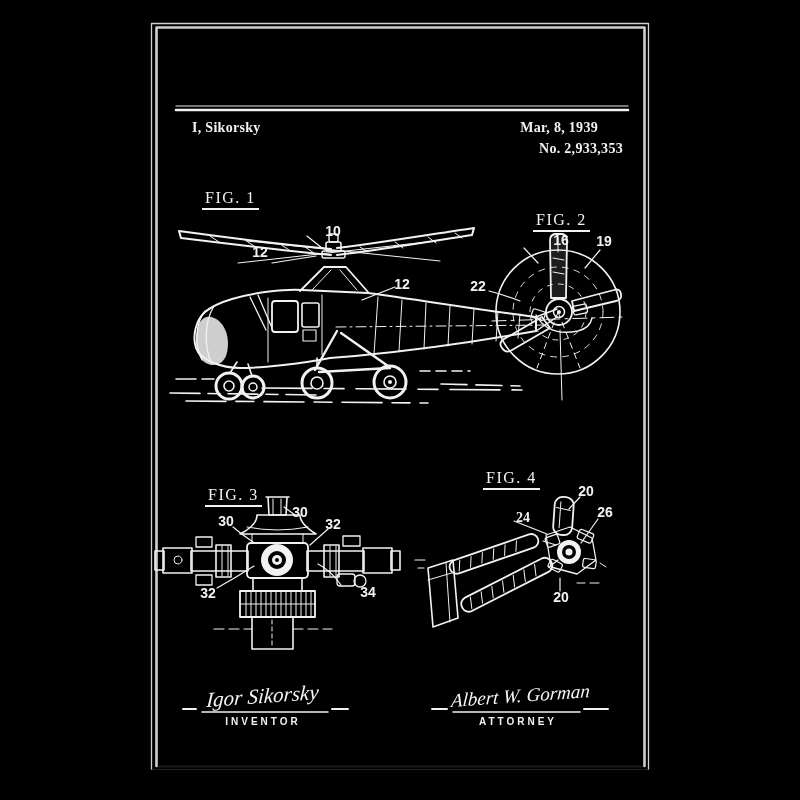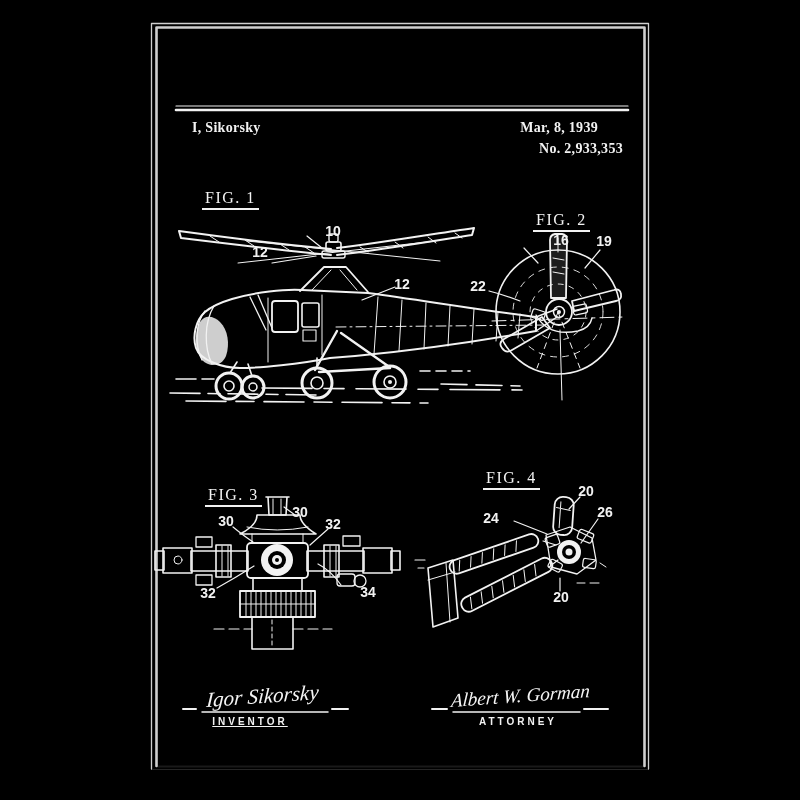--- a/index.html
+++ b/index.html
@@ -20,21 +20,21 @@
   .fig3-label{left:205px;top:486px;}
   .fig4-label{left:483px;top:469px;}
   .num{position:absolute;width:30px;text-align:center;font-family:"Liberation Sans",sans-serif;
        font-weight:bold;font-size:14px;color:#f2f2f2;}
   .sig{position:absolute;font-style:italic;text-align:center;color:#f5f5f5;
        transform:rotate(-4deg) skewX(-8deg);white-space:nowrap;}
   .sig-inventor{left:185px;top:684px;width:155px;font-size:21px;}
   .sig-attorney{left:438px;top:685px;width:165px;font-size:19px;}
   .role{position:absolute;font-family:"Liberation Sans",sans-serif;font-weight:bold;
         font-size:10px;letter-spacing:3px;text-align:center;color:#f2f2f2;}
-  .role-inventor{left:190px;top:716px;width:120px;text-decoration:underline;}
+  .role-inventor{left:203px;top:716px;width:120px;}
   .role-attorney{left:458px;top:716px;width:120px;}
 </style>
 </head>
 <body>
 
 <div class="poster">
 
   <svg class="layer" width="800" height="800" viewBox="0 0 800 800">
     <g stroke="#f2f2f2" fill="none" stroke-linecap="round" stroke-linejoin="round">
 
@@ -256,21 +256,21 @@
   <div class="num" style="left:387px;top:276px;">12</div>
   <div class="num" style="left:463px;top:278px;">22</div>
   <div class="num" style="left:502px;top:232px;margin-left:44px;">16</div>
   <div class="num" style="left:589px;top:233px;">19</div>
   <div class="num" style="left:285px;top:504px;">30</div>
   <div class="num" style="left:211px;top:513px;">30</div>
   <div class="num" style="left:318px;top:516px;">32</div>
   <div class="num" style="left:193px;top:585px;">32</div>
   <div class="num" style="left:330px;top:584px;margin-left:23px;">34</div>
   <div class="num" style="left:571px;top:483px;">20</div>
-  <div class="num" style="left:476px;top:510px;">24</div>
+  <div class="num" style="left:508px;top:510px;font-family:Liberation Serif, serif;">24</div>
   <div class="num" style="left:590px;top:504px;">26</div>
   <div class="num" style="left:546px;top:589px;">20</div>
 
   <div class="sig sig-inventor">Igor Sikorsky</div>
   <div class="role role-inventor">INVENTOR</div>
   <div class="sig sig-attorney">Albert W. Gorman</div>
   <div class="role role-attorney">ATTORNEY</div>
 
 </div>
 

